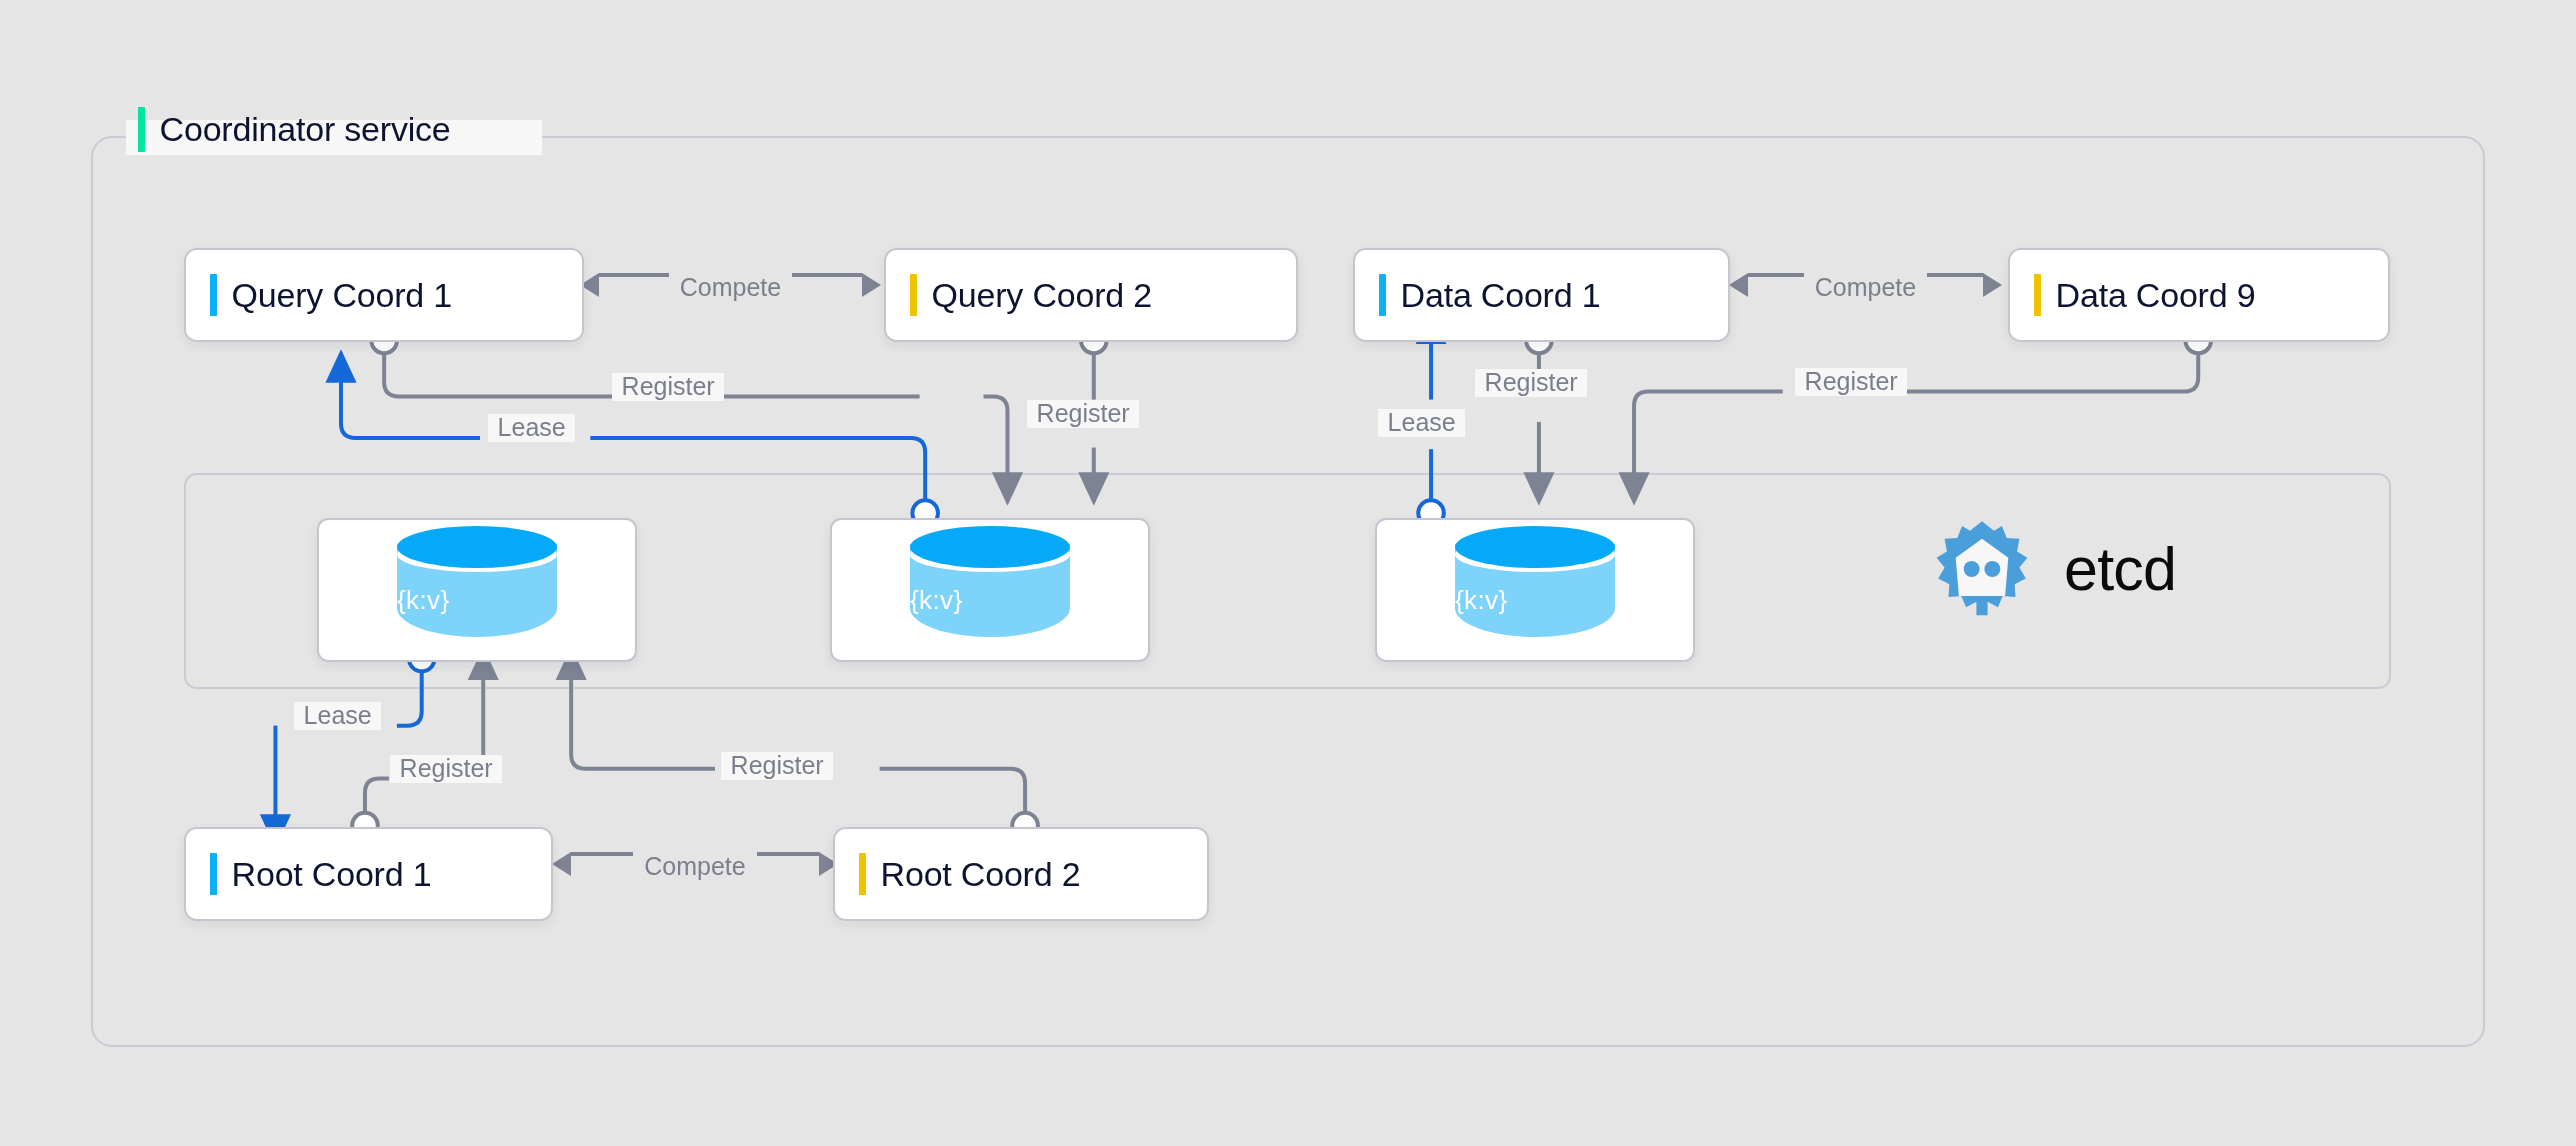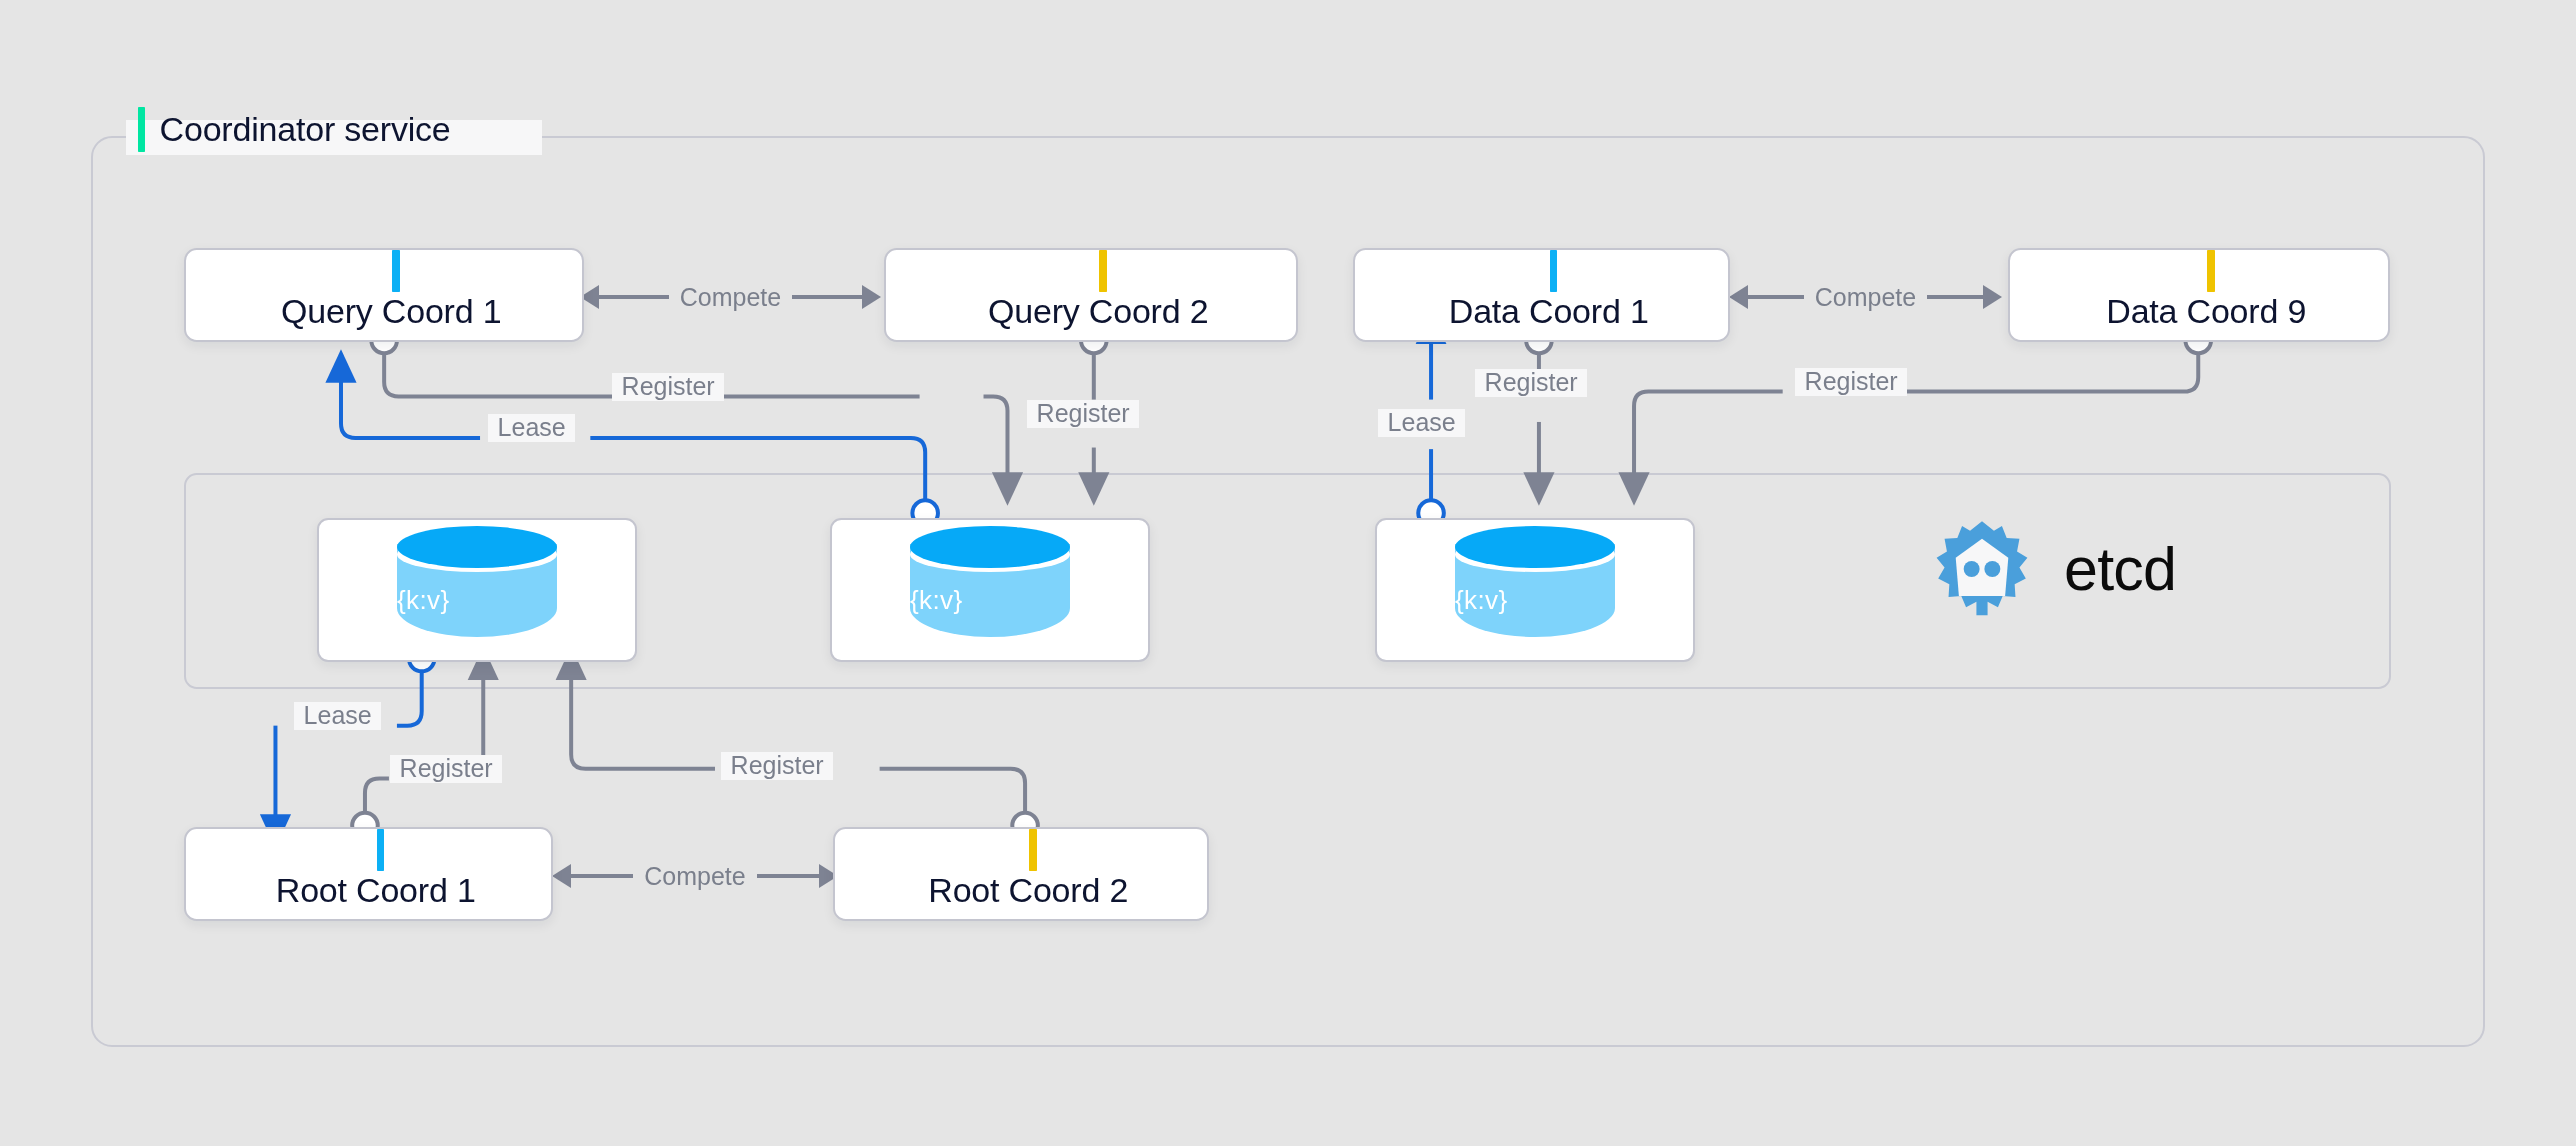--- a/index.html
+++ b/index.html
@@ -79,21 +79,20 @@
   .node {
     position: absolute;
     background: #ffffff;
     border: 2.4px solid #c4c5cf;
     border-radius: 12.8px;
     box-sizing: border-box;
     display: flex;
     align-items: center;
     box-shadow: 0 4px 11.2px rgba(16,24,40,0.07);
     z-index: 6;
-    flex-direction: column;
   }
   .node .bar {
     width: 7.2px;
     height: 42px;
     border-radius: 0.8px;
     margin-left: 24px;
     flex: 0 0 auto;
   }
   .node .label {
     font-size: 34px;
@@ -161,21 +160,20 @@
     color: #0b0b0b;
     letter-spacing: -0.8px;
     line-height: 1;
   }
 
   
   .compete {
     position: absolute;
     height: 48px;
     display: flex;
-    align-items: center;
     z-index: 5;
   }
   .compete .lbl {
     font-size: 25px;
     color: #7a7f8c;
     white-space: nowrap;
     padding: 0 11.2px;
   }
   .compete .shaft { flex: 1 1 auto; height: 4px; background: #7e8393; }
   .compete .head-l {

